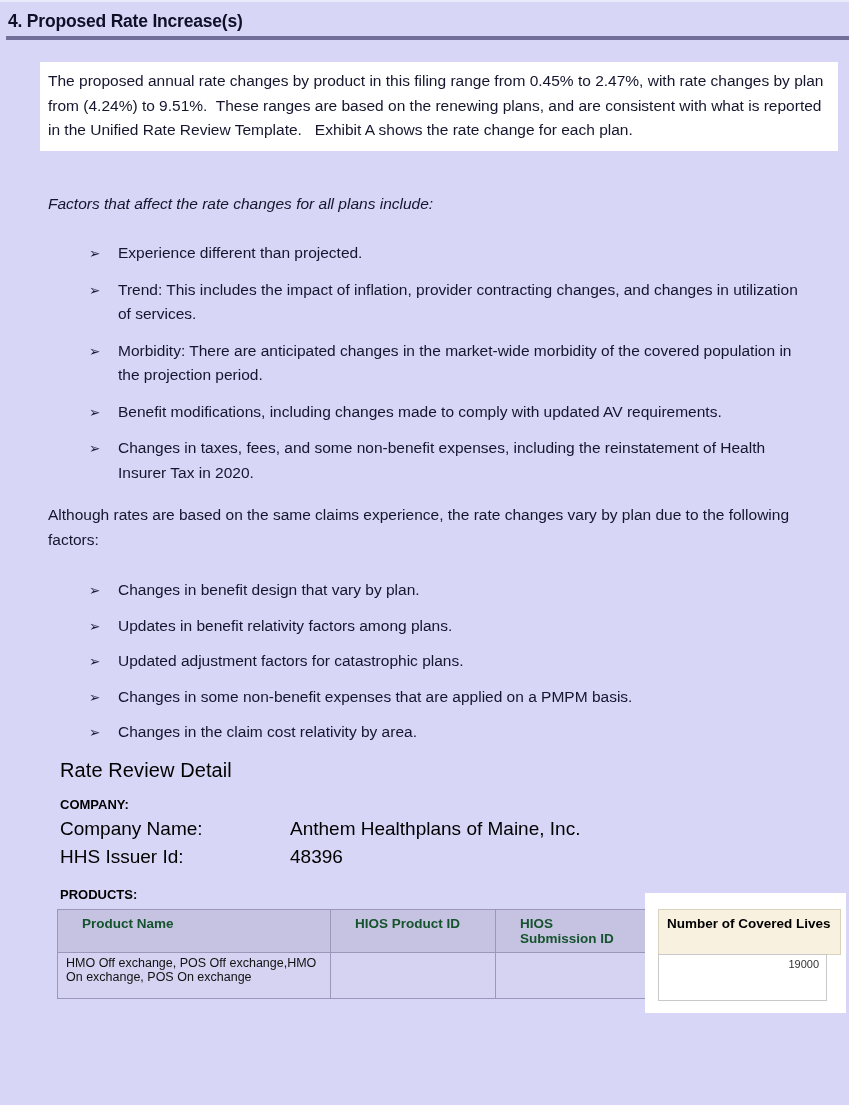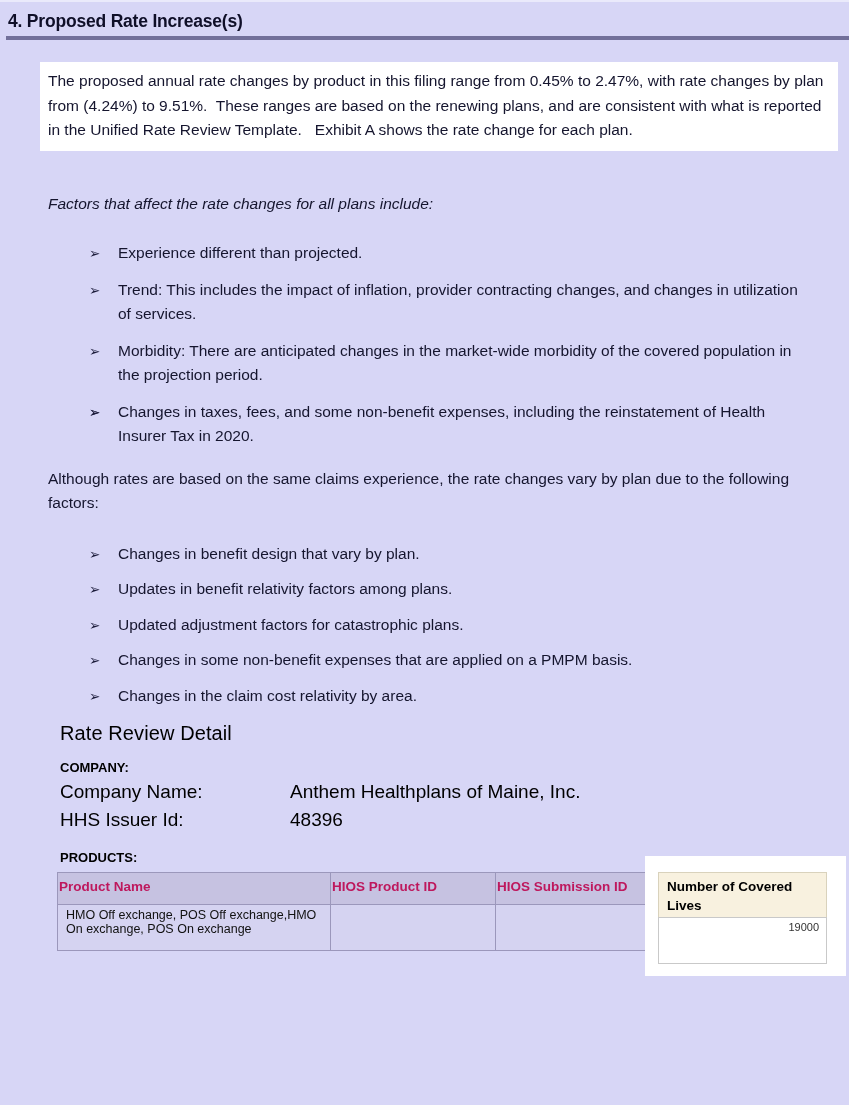--- a/index.html
+++ b/index.html
@@ -33,25 +33,25 @@
   .rrd { margin:14px 0 0 60px; color:#000; }
   .rrd-title { font-size:20px; font-weight:normal; letter-spacing:0.1px; }
   .section-label { font-size:13px; font-weight:bold; margin-top:15px; }
   .field-row { display:flex; font-size:19px; margin-top:6px; }
   .field-label { width:230px; }
   .field-value { }
 
   .table-wrap { position:relative; margin:7px 0 0 57px; width:786px; }
   table.products { border-collapse:collapse; table-layout:fixed; width:598px; }
   table.products th, table.products td { border:1px solid #9b97bb; vertical-align:top; text-align:left; }
-  table.products th { background:#c6c2e1; height:32px; padding:6px 1px; font-size:13.5px; font-weight:bold; color:#be185d; }
+  table.products th { background:#c6c2e1; height:32px; padding:6px 24px; font-size:13.5px; font-weight:bold; color:#14532d; }
   table.products td { background:#d5d3f1; height:46px; padding:3px 8px; font-size:12.5px; line-height:14px; color:#111; }
 
   .overlay { position:absolute; left:588px; top:-16px; width:201px; height:120px; background:#ffffff; z-index:5; }
-  .overlay-header { position:absolute; left:13px; top:16px; width:169px; height:46px;
+  .overlay-header { position:absolute; left:13px; top:16px; width:183px; height:46px;
                     background:#f8f1df; border:1px solid #d9d2bc; padding:4px 8px;
                     font-size:13.5px; font-weight:bold; line-height:19px; color:#000; }
   .overlay-value  { position:absolute; left:13px; top:61px; width:169px; height:47px;
                     background:#ffffff; border:1px solid #c9c9c9; padding:3px 7px;
                     font-size:11px; text-align:right; color:#333; }
 </style>
 </head>
 <body>
 
 <div class="page">
@@ -62,21 +62,21 @@
 
 
   <p class="para p-box">The proposed annual rate changes by product in this filing range from 0.45% to 2.47%, with rate changes by plan from (4.24%) to 9.51%.  These ranges are based on the renewing plans, and are consistent with what is reported in the Unified Rate Review Template.   Exhibit A shows the rate change for each plan.</p>
 
   <p class="para lead">Factors that affect the rate changes for all plans include:</p>
 
   <ul class="blist">
     <li><span class="bullet">➢</span><span>Experience different than projected.</span></li>
     <li><span class="bullet">➢</span><span>Trend: This includes the impact of inflation, provider contracting changes, and changes in utilization of services.</span></li>
     <li><span class="bullet">➢</span><span>Morbidity: There are anticipated changes in the market-wide morbidity of the covered population in the projection period.</span></li>
-    <li><span class="bullet">➢</span></li>
+    <li><span class="bullet">➢</span><span>Benefit modifications, including changes made to comply with updated AV requirements.</span></li>
     <li><span class="bullet">➢</span><span>Changes in taxes, fees, and some non-benefit expenses, including the reinstatement of Health Insurer Tax in 2020.</span></li>
   </ul>
 
   <p class="para lead2">Although rates are based on the same claims experience, the rate changes vary by plan due to the following factors:</p>
 
   <ul class="blist blist2">
     <li><span class="bullet">➢</span><span>Changes in benefit design that vary by plan.</span></li>
     <li><span class="bullet">➢</span><span>Updates in benefit relativity factors among plans.</span></li>
     <li><span class="bullet">➢</span><span>Updated adjustment factors for catastrophic plans.</span></li>
     <li><span class="bullet">➢</span><span>Changes in some non-benefit expenses that are applied on a PMPM basis.</span></li>

